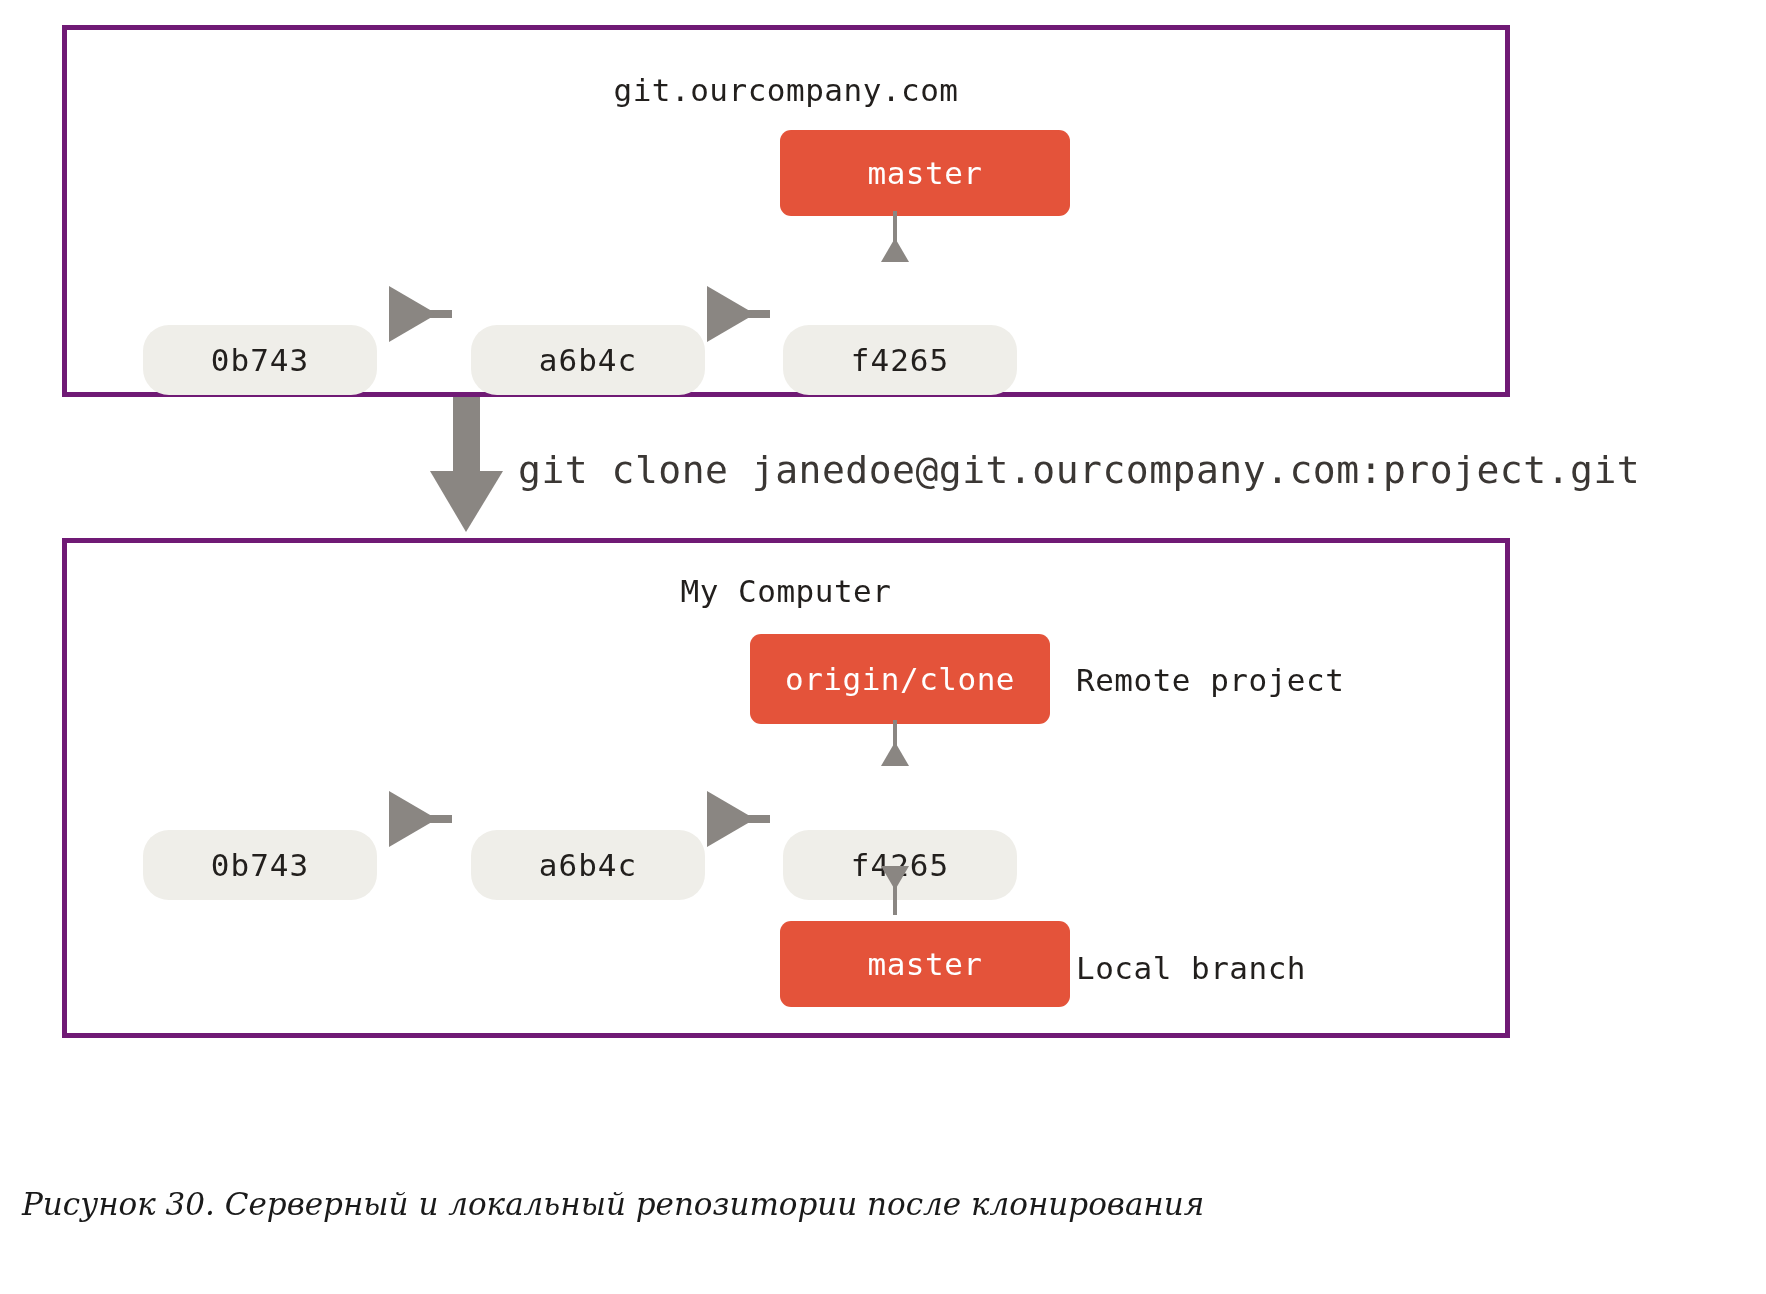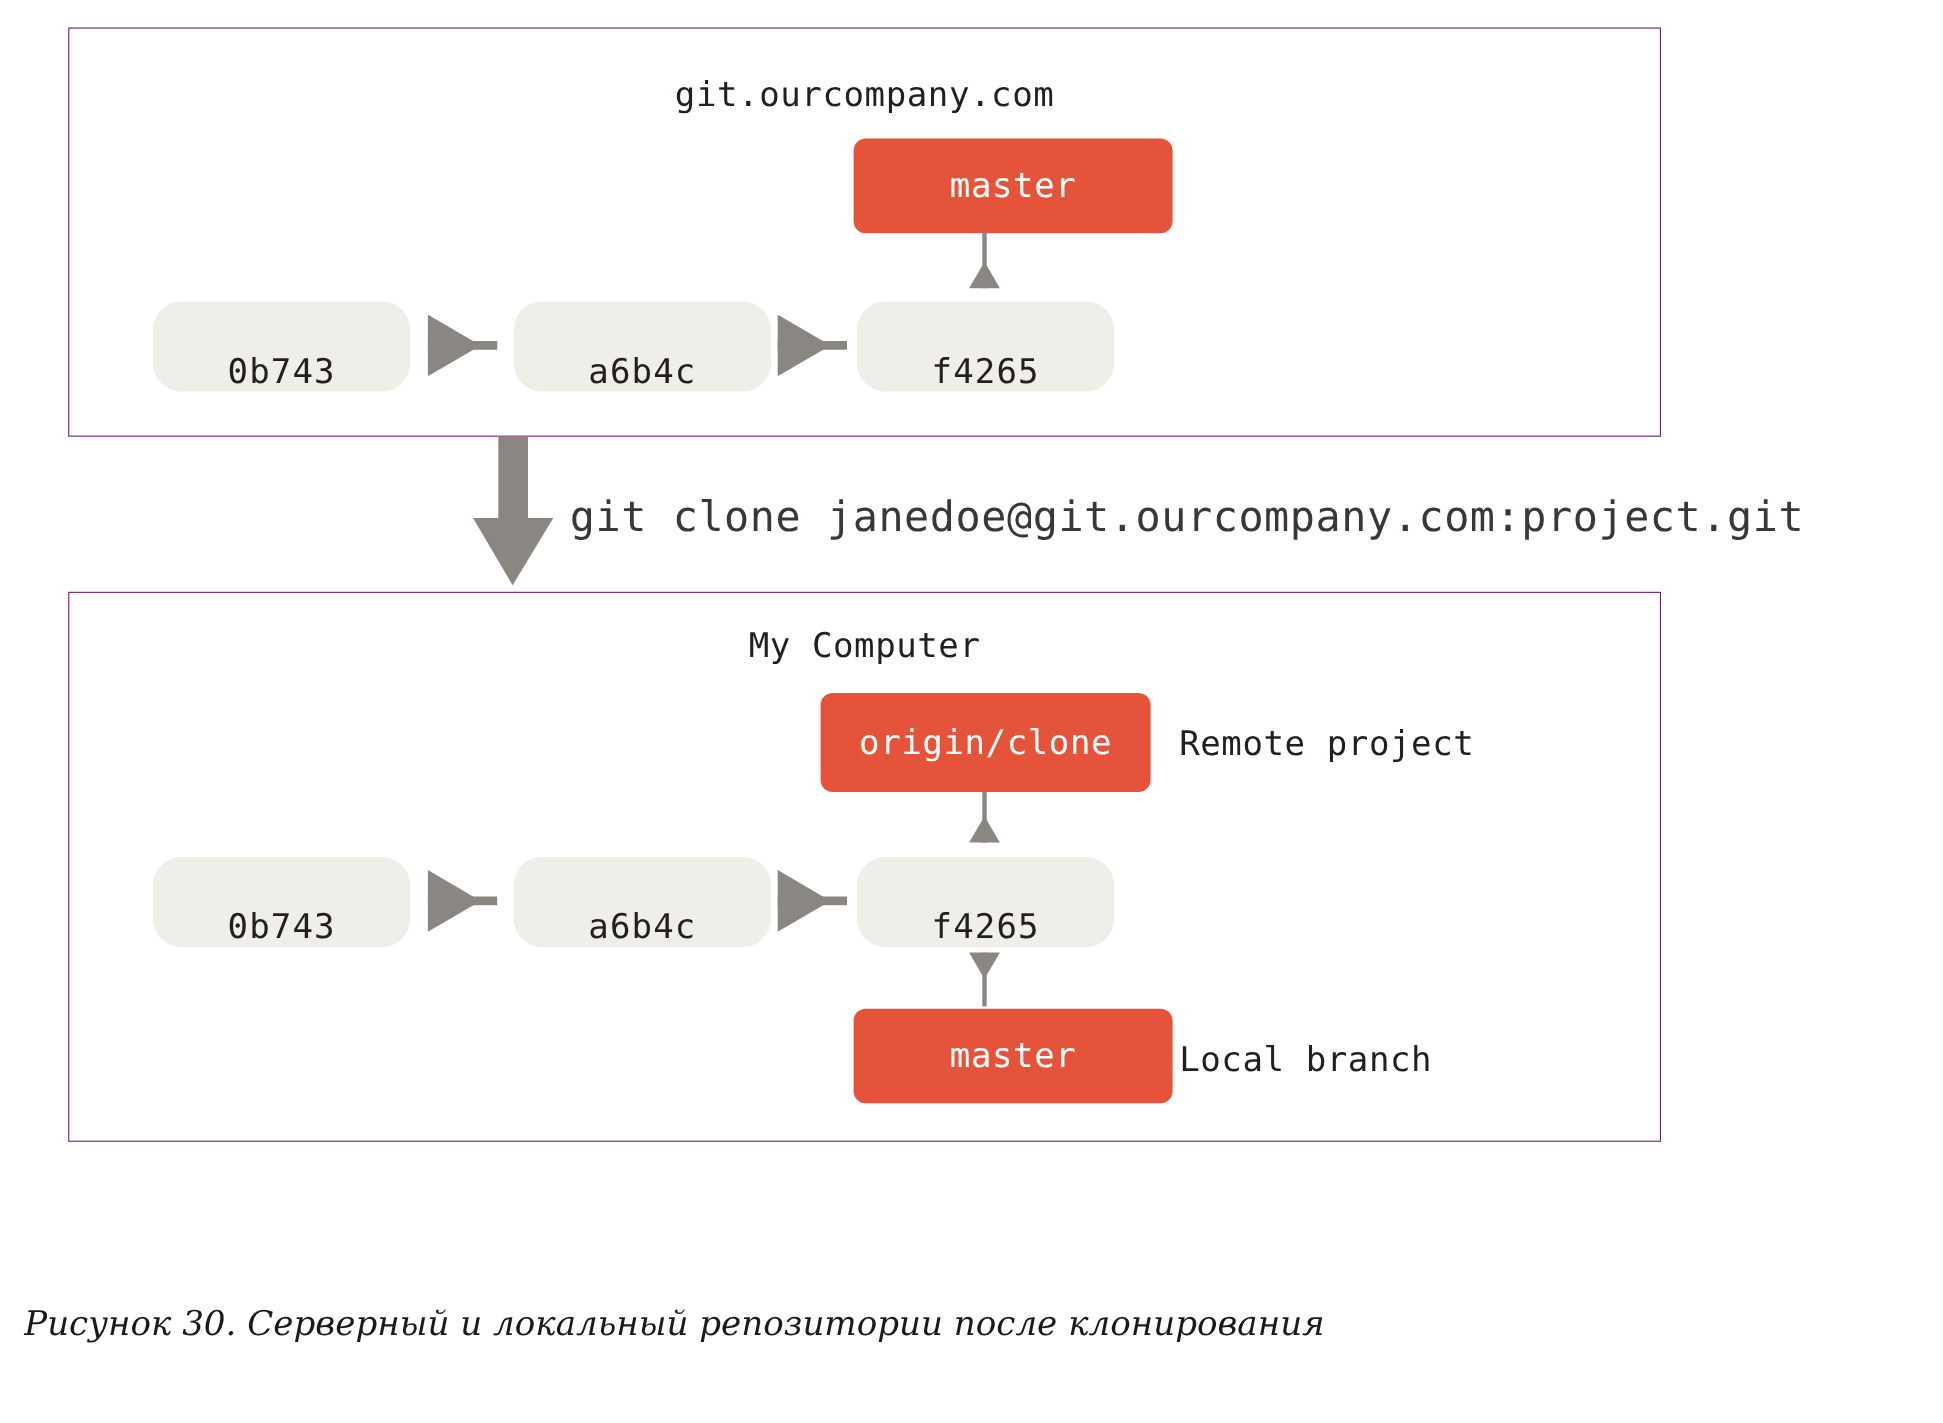--- a/index.html
+++ b/index.html
@@ -11,49 +11,50 @@
     width: 1766px; height: 1294px;
     position: relative;
     font-family: "DejaVu Sans Mono", "Liberation Mono", monospace;
     overflow: hidden;
   }
 
   
   .panel {
     position: absolute;
     background: #ffffff;
-    border: 1px solid #701a75;
+    border: 5px solid #701a75;
   }
   #panel-server   { left: 62px;  top: 25px;  width: 1448px; height: 372px; }
   #panel-computer { left: 62px;  top: 538px; width: 1448px; height: 500px; padding-left: 46px; }
 
   .panel-title {
     position: absolute;
     left: 0; right: 0;
     text-align: center;
     font-size: 31px;
     color: #221f1d;
     letter-spacing: 0.5px;
     white-space: nowrap;
   }
   #panel-server .panel-title   { top: 42px; }
   #panel-computer .panel-title { top: 30px; }
 
   
   .commit {
     position: absolute;
-    width: 234px; height: 82px;
+    width: 234px; height: 70px;
     background: #efeee9;
     border-radius: 26px;
     display: flex;
-    align-items: flex-end;
+    align-items: center;
     justify-content: center;
     font-size: 31px;
     color: #221f1d;
     letter-spacing: 1px;
+    margin-top: 47px;
   }
 
   
   .branch-box {
     position: absolute;
     background: #e4533a;
     display: flex;
     align-items: center;
     justify-content: center;
     color: #ffffff;

